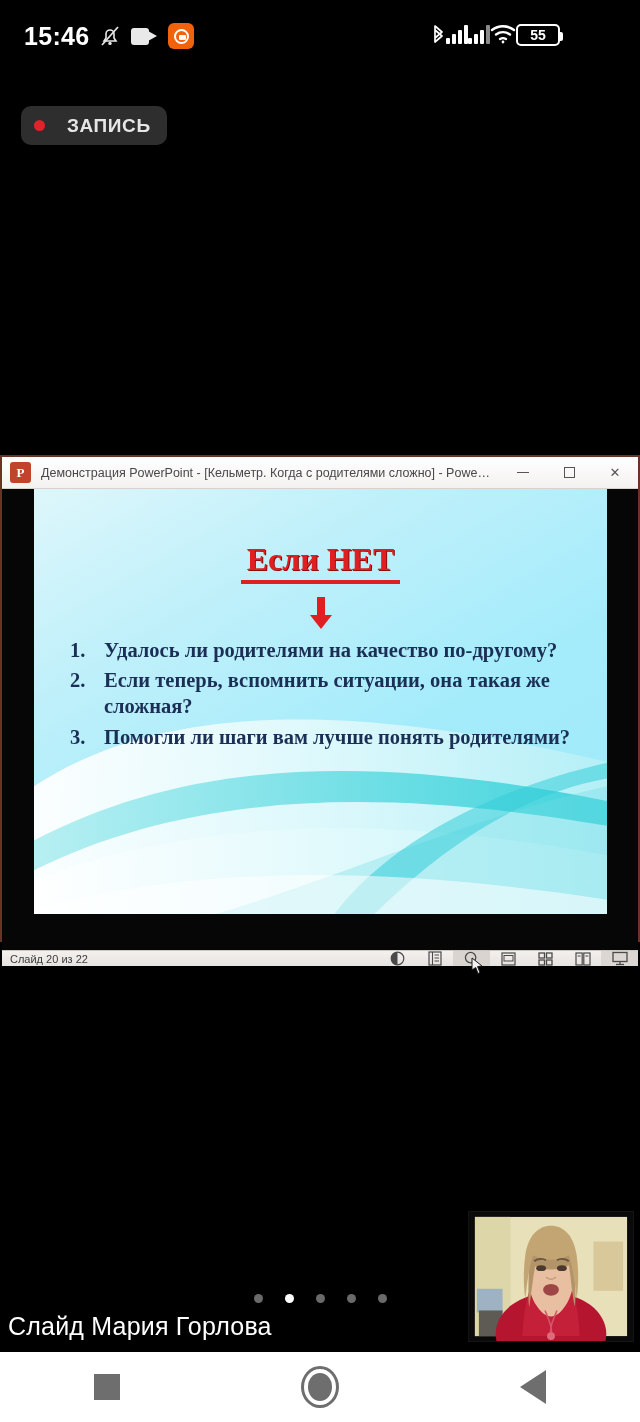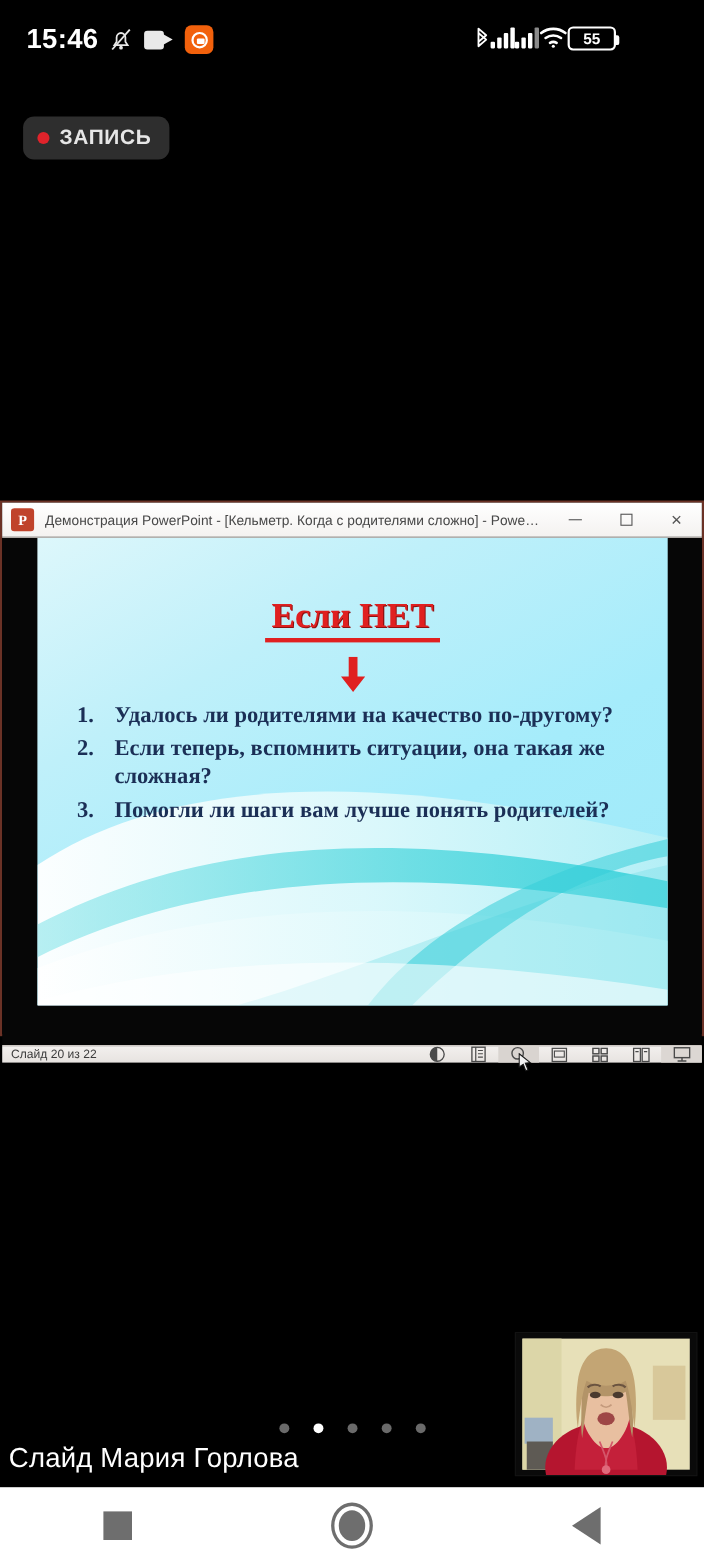--- a/index.html
+++ b/index.html
@@ -56,21 +56,21 @@
   .ic-batt{ width:44px; height:22px; border:2px solid #fff; border-radius:5px;
             display:flex; align-items:center; justify-content:center; position:relative; }
   .ic-batt:after{ content:""; position:absolute; right:-5px; top:6px; width:3px; height:9px; background:#fff; border-radius:0 2px 2px 0; }
   .ic-batt span{ color:#fff; font-size:14px; font-weight:700; line-height:1; }
 
   
   .rec-badge{
     position:absolute; left:21px; top:106px;
     height:39px; padding:0 16px 0 13px;
     background:#2e2e2e; border-radius:10px;
-    display:flex; align-items:center; gap:9px;
+    display:flex; align-items:center; gap:22px;
   }
   .rec-dot{ width:11px; height:11px; border-radius:50%; background:#e0232b; }
   .rec-text{ color:#e6e6e6; font-size:19px; font-weight:700; letter-spacing:.6px; }
 
   
   .ppt-window{
     position:absolute; left:0; top:455px; width:640px; height:487px;
     border:2px solid #6b3226; background:#000;
   }
   .ppt-titlebar{
@@ -297,21 +297,21 @@
         <li>
           <span class="num">1.</span>
           <span class="txt">Удалось ли родителями на качество по-другому?</span>
         </li>
         <li>
           <span class="num">2.</span>
           <span class="txt">Если теперь, вспомнить ситуации, она такая же сложная?</span>
         </li>
         <li>
           <span class="num">3.</span>
-          <span class="txt">Помогли ли шаги вам лучше понять родителей?</span>
+          <span class="txt">Помогли ли шаги вам лучше понять родителями?</span>
         </li>
       </ul>
 
     </div>
   </div>
 
   <div class="ppt-statusbar">
     <span class="ppt-slidecount">Слайд 20 из 22</span>
 
     <span class="ppt-tools">

